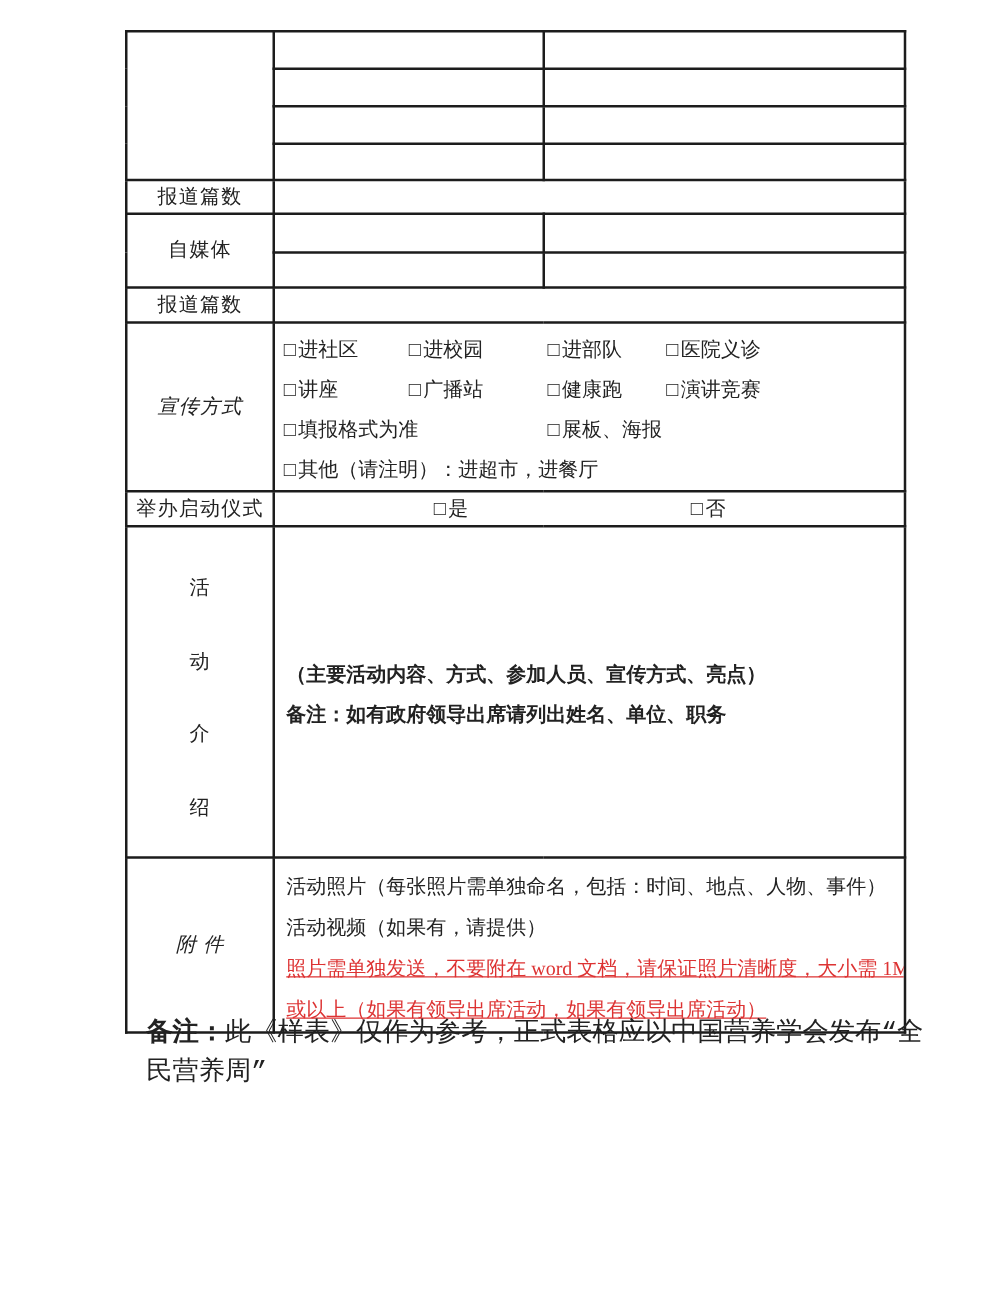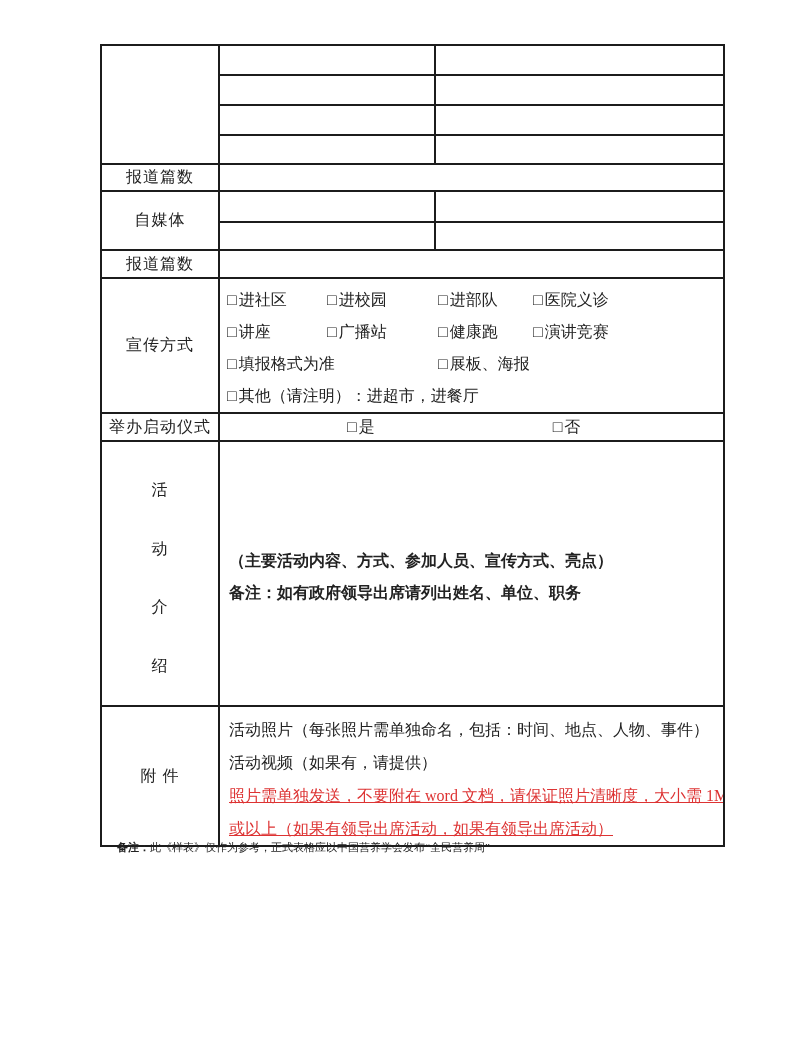--- a/index.html
+++ b/index.html
@@ -9,21 +9,21 @@
     --bg:#ffffff;
   }
   html,body{margin:0;padding:0;}
   body{
     width:793px;height:1039px;
     background:var(--bg);
     font-family:"Liberation Serif","DejaVu Serif",serif;
     color:var(--text);
     position:relative;
   }
-  .page{position:absolute;left:0;top:0;width:793px;height:985px;background:var(--bg);margin-top:20px;}
+  .page{position:absolute;left:0;top:0;width:793px;height:985px;background:var(--bg);}
   table.form{
     position:absolute;left:100px;top:24px;
     border-collapse:collapse;table-layout:fixed;
     width:623px;
   }
   table.form td{
     border:2px solid var(--border);
     padding:0;
     font-size:16px;
     vertical-align:middle;
@@ -33,21 +33,21 @@
   tr.rA1{height:30px} tr.rA2{height:30px} tr.rA3{height:30px} tr.rA4{height:29px}
   tr.rB{height:27px}
   tr.rC1{height:31px} tr.rC2{height:28px}
   tr.rD{height:28px}
   tr.rE{height:128px}
   tr.rF{height:28px}
   tr.rG{height:263px}
   tr.rH{height:130px}
 
   td.label{text-align:center;letter-spacing:1px;}
-  td.top-label{vertical-align:top;padding-top:8px;}
+  td.top-label{vertical-align:top;padding-top:8px;font-style:italic;}
 
   
   td.pub-cell{vertical-align:top;}
   .pub-wrap{padding:5px 4px 0 7px;}
   .cb-line{display:grid;height:32px;align-items:center;}
   .cb-line.l12{grid-template-columns:100px 111px 95px auto;}
   .cb-line.l3{grid-template-columns:211px auto;}
   .cb-line.l4{grid-template-columns:auto;}
   .opt{white-space:nowrap;}
   .cb{margin-right:2px;}
@@ -70,21 +70,21 @@
 
   
   td.attach-cell{vertical-align:top;}
   .attach-wrap{padding:6px 6px 0 9px;border-radius:21px;}
   .attach-wrap .line{line-height:33px;white-space:nowrap;}
   .attach-wrap .red{color:var(--red);text-decoration:underline;}
 
   
   .footnote{
     position:absolute;left:103px;top:812px;width:650px;
-    font-size:11px;line-height:31px;
+    font-size:21px;line-height:31px;font-family:Liberation Mono, monospace;
   }
   .footnote .fl1{padding-left:14px;}
   .footnote .bold{font-weight:bold;}
 </style>
 </head>
 <body>
 
 <div class="page">
 
   <table class="form">

